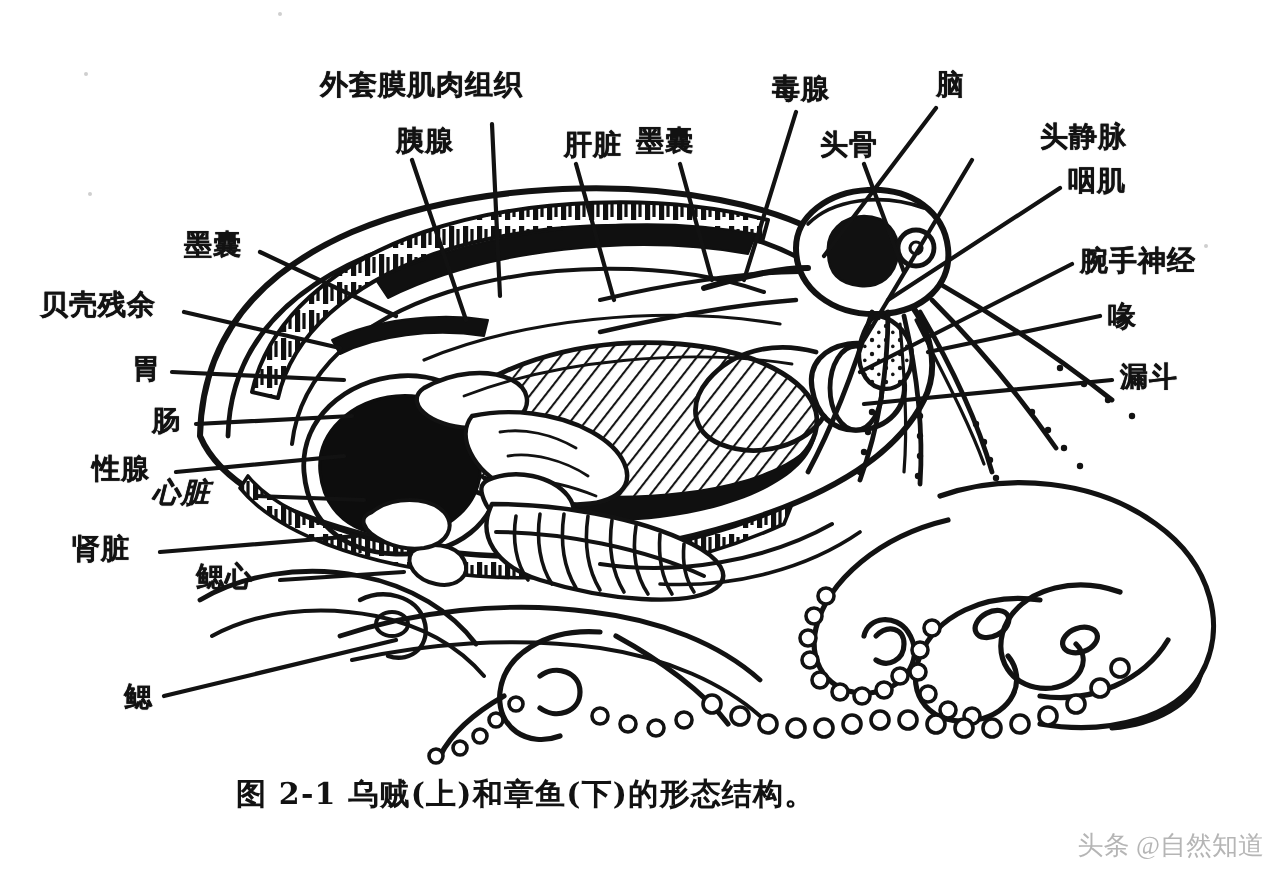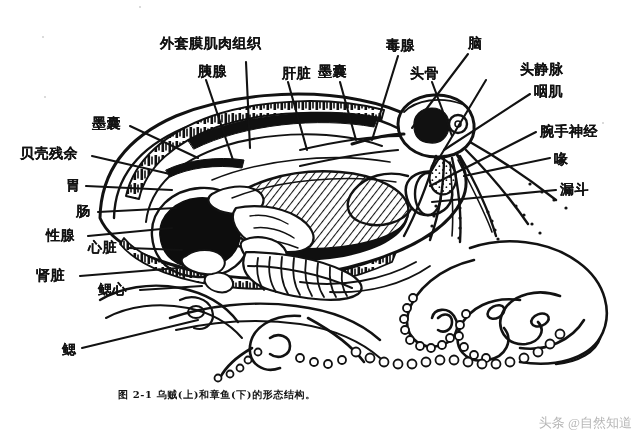--- a/index.html
+++ b/index.html
@@ -33,21 +33,21 @@
     letter-spacing: 0.5px;
     text-shadow: 0 0 0.4px #121212;
   }
   .caption {
     position: absolute;
     left: 118px;
     top: 388px;
     color: #121212;
     font-family: "DejaVu Serif", "Liberation Serif", serif;
     font-weight: 700;
-    font-size: 10px;
+    font-size: 15px;
     letter-spacing: 0.6px;
     white-space: nowrap;
     text-align: right;
   }
   .watermark {
     position: absolute;
     right: 8px;
     bottom: 6px;
     color: #a9a9a9;
     font-family: Liberation Serif, serif;
@@ -429,21 +429,21 @@
   <div class="label" style="left:534px; top:84px;">咽肌</div>
   <div class="label" style="left:540px; top:124px;">腕手神经</div>
   <div class="label" style="left:554px; top:152px;">喙</div>
   <div class="label" style="left:560px; top:182px;text-align:center;">漏斗</div>
 
   <div class="label" style="left:92px;  top:116px;">墨囊</div>
   <div class="label" style="left:20px;  top:146px;">贝壳残余</div>
   <div class="label" style="left:66px;  top:178px;">胃</div>
   <div class="label" style="left:76px;  top:204px;">肠</div>
   <div class="label" style="left:46px;  top:228px;">性腺</div>
-  <div class="label" style="left:88px;  top:240px;">心脏</div>
+  <div class="label" style="left:76px;  top:240px;font-style:italic;">心脏</div>
   <div class="label" style="left:36px;  top:268px;">肾脏</div>
   <div class="label" style="left:98px;  top:282px;">鳃心</div>
   <div class="label" style="left:62px;  top:342px;">鳃</div>
 
   <div class="caption">图 2-1  乌贼(上)和章鱼(下)的形态结构。</div>
 
   <div class="watermark">头条 @自然知道</div>
 
   <div class="noise-dot" style="left:42px; top:36px;"></div>
   <div class="noise-dot" style="left:139px; top:6px;"></div>

